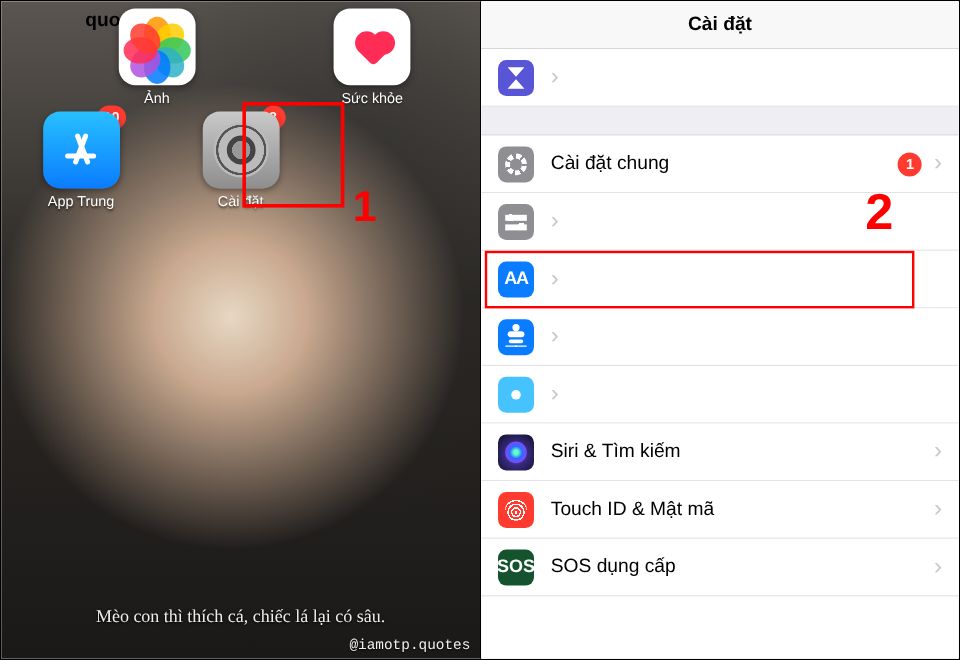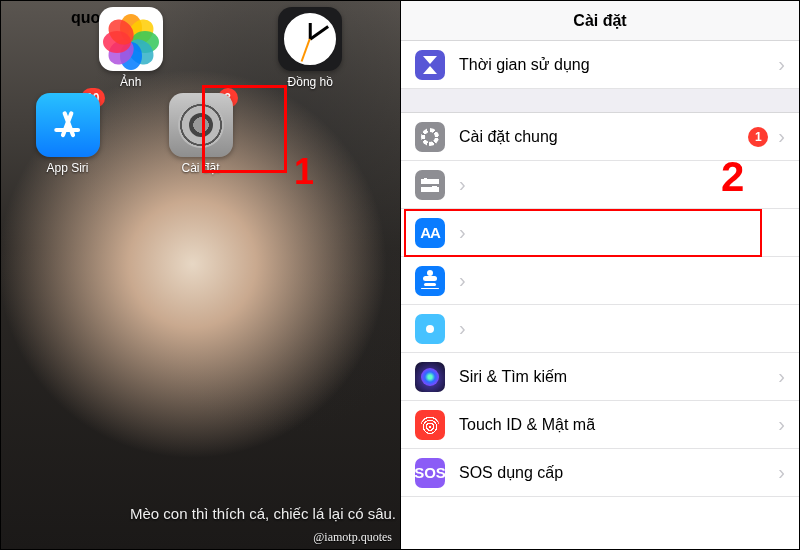--- a/index.html
+++ b/index.html
@@ -58,26 +58,26 @@
   .appstore { background: linear-gradient(180deg,#28c0ff,#0a7cff); }
   .appstore svg { width: 40px; height: 40px; }
   
   .settings { background: linear-gradient(180deg,#c9c9c9,#8e8e8e); }
   .gear { width: 46px; height: 46px; border-radius: 50%; background: radial-gradient(circle,#555 0 20%,#bbb 21% 58%,#555 59% 64%,#bbb 65% 100%); position:relative;}
   .gear::before{content:"";position:absolute;inset:11px;border-radius:50%;background:radial-gradient(circle,#999 0 45%,#444 46% 100%);}
 
   
   .caption {
     position: absolute; left: 0; right: 0; bottom: 24px;
-    font-family: Liberation Sans, sans-serif; font-size: 15px; color: #eee;
-    text-align: right; padding: 0 4px; line-height: 1.5; text-shadow: 0 1px 2px #000;
+    font-family: Liberation Serif, serif; font-size: 15px; color: #eee;
+    text-align: center; padding: 0 4px; line-height: 1.5; text-shadow: 0 1px 2px #000;
   }
   .credit {
     position: absolute; right: 8px; bottom: 4px;
-    font-family: Liberation Serif, serif; font-size: 12px; color: #f0f0f0; text-shadow: 0 1px 1px #000;
+    font-family: Liberation Mono, monospace; font-size: 12px; color: #f0f0f0; text-shadow: 0 1px 1px #000;
   }
 
   
   .hl1 { position: absolute; left: 201px; top: 84px; width: 85px; height: 88px; border: 3px solid #f00; }
   .hl1-label { position: absolute; left: 293px; top: 150px; color: #f00; font-size: 36px; font-weight: 700; }
 
   
   .navbar {
     height: 40px; border-bottom: 1px solid #d7d7d9; background: #f8f8f9;
     display: flex; justify-content: center; align-items: center;
@@ -106,21 +106,21 @@
 
   
   .i-screentime { background: #5856d6; }
   .i-general { background: #8e8e93; }
   .i-control { background: #8e8e93; }
   .i-display { background: #0a7cff; letter-spacing: -1px; font-size: 13px; }
   .i-access  { background: #0a7cff; }
   .i-wall    { background: #46c2ff; }
   .i-siri    { background: radial-gradient(circle at 50% 55%, #3b2f8a 0 35%, #0f0d22 100%); }
   .i-touchid { background: #ff3b30; }
-  .i-sos     { background: #8b5cf6; font-size: 11px; }
+  .i-sos     { background: #14532d; font-size: 11px; }
 
   .hourglass { width: 14px; height: 18px; position: relative; }
   .hourglass::before,.hourglass::after{content:"";position:absolute;left:0;width:0;height:0;border:7px solid transparent;}
   .hourglass::before{top:0;border-top:8px solid #fff;}
   .hourglass::after{bottom:0;border-bottom:8px solid #fff;}
   .mini-gear { width:18px;height:18px;border-radius:50%;background:conic-gradient(#fff 0 10%,transparent 10% 14%,#fff 14% 24%,transparent 24% 28%,#fff 28% 38%,transparent 38% 42%,#fff 42% 52%,transparent 52% 56%,#fff 56% 66%,transparent 66% 70%,#fff 70% 80%,transparent 80% 84%,#fff 84% 94%,transparent 94% 100%);position:relative;}
   .mini-gear::after{content:"";position:absolute;inset:4px;border-radius:50%;background:#8e8e93;}
   .switches{width:18px;height:16px;background:
     radial-gradient(circle at 25% 27%, #fff 0 3px, transparent 3px),
     radial-gradient(circle at 75% 73%, #fff 0 3px, transparent 3px),
@@ -156,44 +156,40 @@
           <span class="photos-petal" style="background:#34c759;transform:rotate(90deg)"></span>
           <span class="photos-petal" style="background:#30b0c7;transform:rotate(135deg)"></span>
           <span class="photos-petal" style="background:#007aff;transform:rotate(180deg)"></span>
           <span class="photos-petal" style="background:#af52de;transform:rotate(225deg)"></span>
           <span class="photos-petal" style="background:#ff2d55;transform:rotate(270deg)"></span>
           <span class="photos-petal" style="background:#ff3b30;transform:rotate(315deg)"></span>
         </div>
         <span class="app-label">Ảnh</span>
       </div>
       <div class="app">
-        <div class="icon" style="background:#1c1c1e">
-          <div class="clock-face">
-            <span class="hand" style="width:2.5px;height:16px;transform:translate(-50%,-100%) rotate(0deg)"></span>
-            <span class="hand" style="width:2.5px;height:22px;transform:translate(-50%,-100%) rotate(55deg)"></span>
-            <span class="hand" style="width:1.5px;height:24px;background:#ff9500;transform:translate(-50%,-100%) rotate(200deg)"></span>
-          </div>
-        </div>
-        <span class="app-label">Đồng hồ</span>
+        <div class="icon health-icon">
+            <div class="heart" style="transform:scale(.65) rotate(-45deg) translate(8px,-4px)"></div>
+          </div>
+        <span class="app-label">Sức khỏe</span>
       </div>
     </div>
 
     <div class="row row2">
       <div class="app">
         <span class="badge">10</span>
         <div class="icon appstore">
           <svg viewBox="0 0 48 48">
               <g stroke="#fff" stroke-width="5" stroke-linecap="round" fill="none">
                 <path d="M18 36 28 10"></path>
                 <path d="M20 10 30 36"></path>
                 <path d="M10 30 H36"></path>
               </g>
             </svg>
         </div>
-        <span class="app-label">App Siri</span>
+        <span class="app-label">App Trung</span>
       </div>
       <div class="app">
         <span class="badge">3</span>
         <div class="icon settings">
             <div class="gear"></div>
           </div>
         <span class="app-label">Cài đặt</span>
       </div>
       <div class="app" style="visibility:hidden">
           <div class="icon"></div>
@@ -212,21 +208,20 @@
   <div class="right">
     <div class="navbar">
       <span>Cài đặt</span>
     </div>
     <div class="groups">
 
       <div class="cell">
         <div class="ico i-screentime">
             <div class="hourglass"></div>
           </div>
-        <span class="label">Thời gian sử dụng</span>
         <span class="chev">›</span>
       </div>
 
       <div class="gap first"></div>
 
       <div class="cell">
         <div class="ico i-general">
             <div class="mini-gear"></div>
           </div>
         <span class="label">Cài đặt chung</span>

